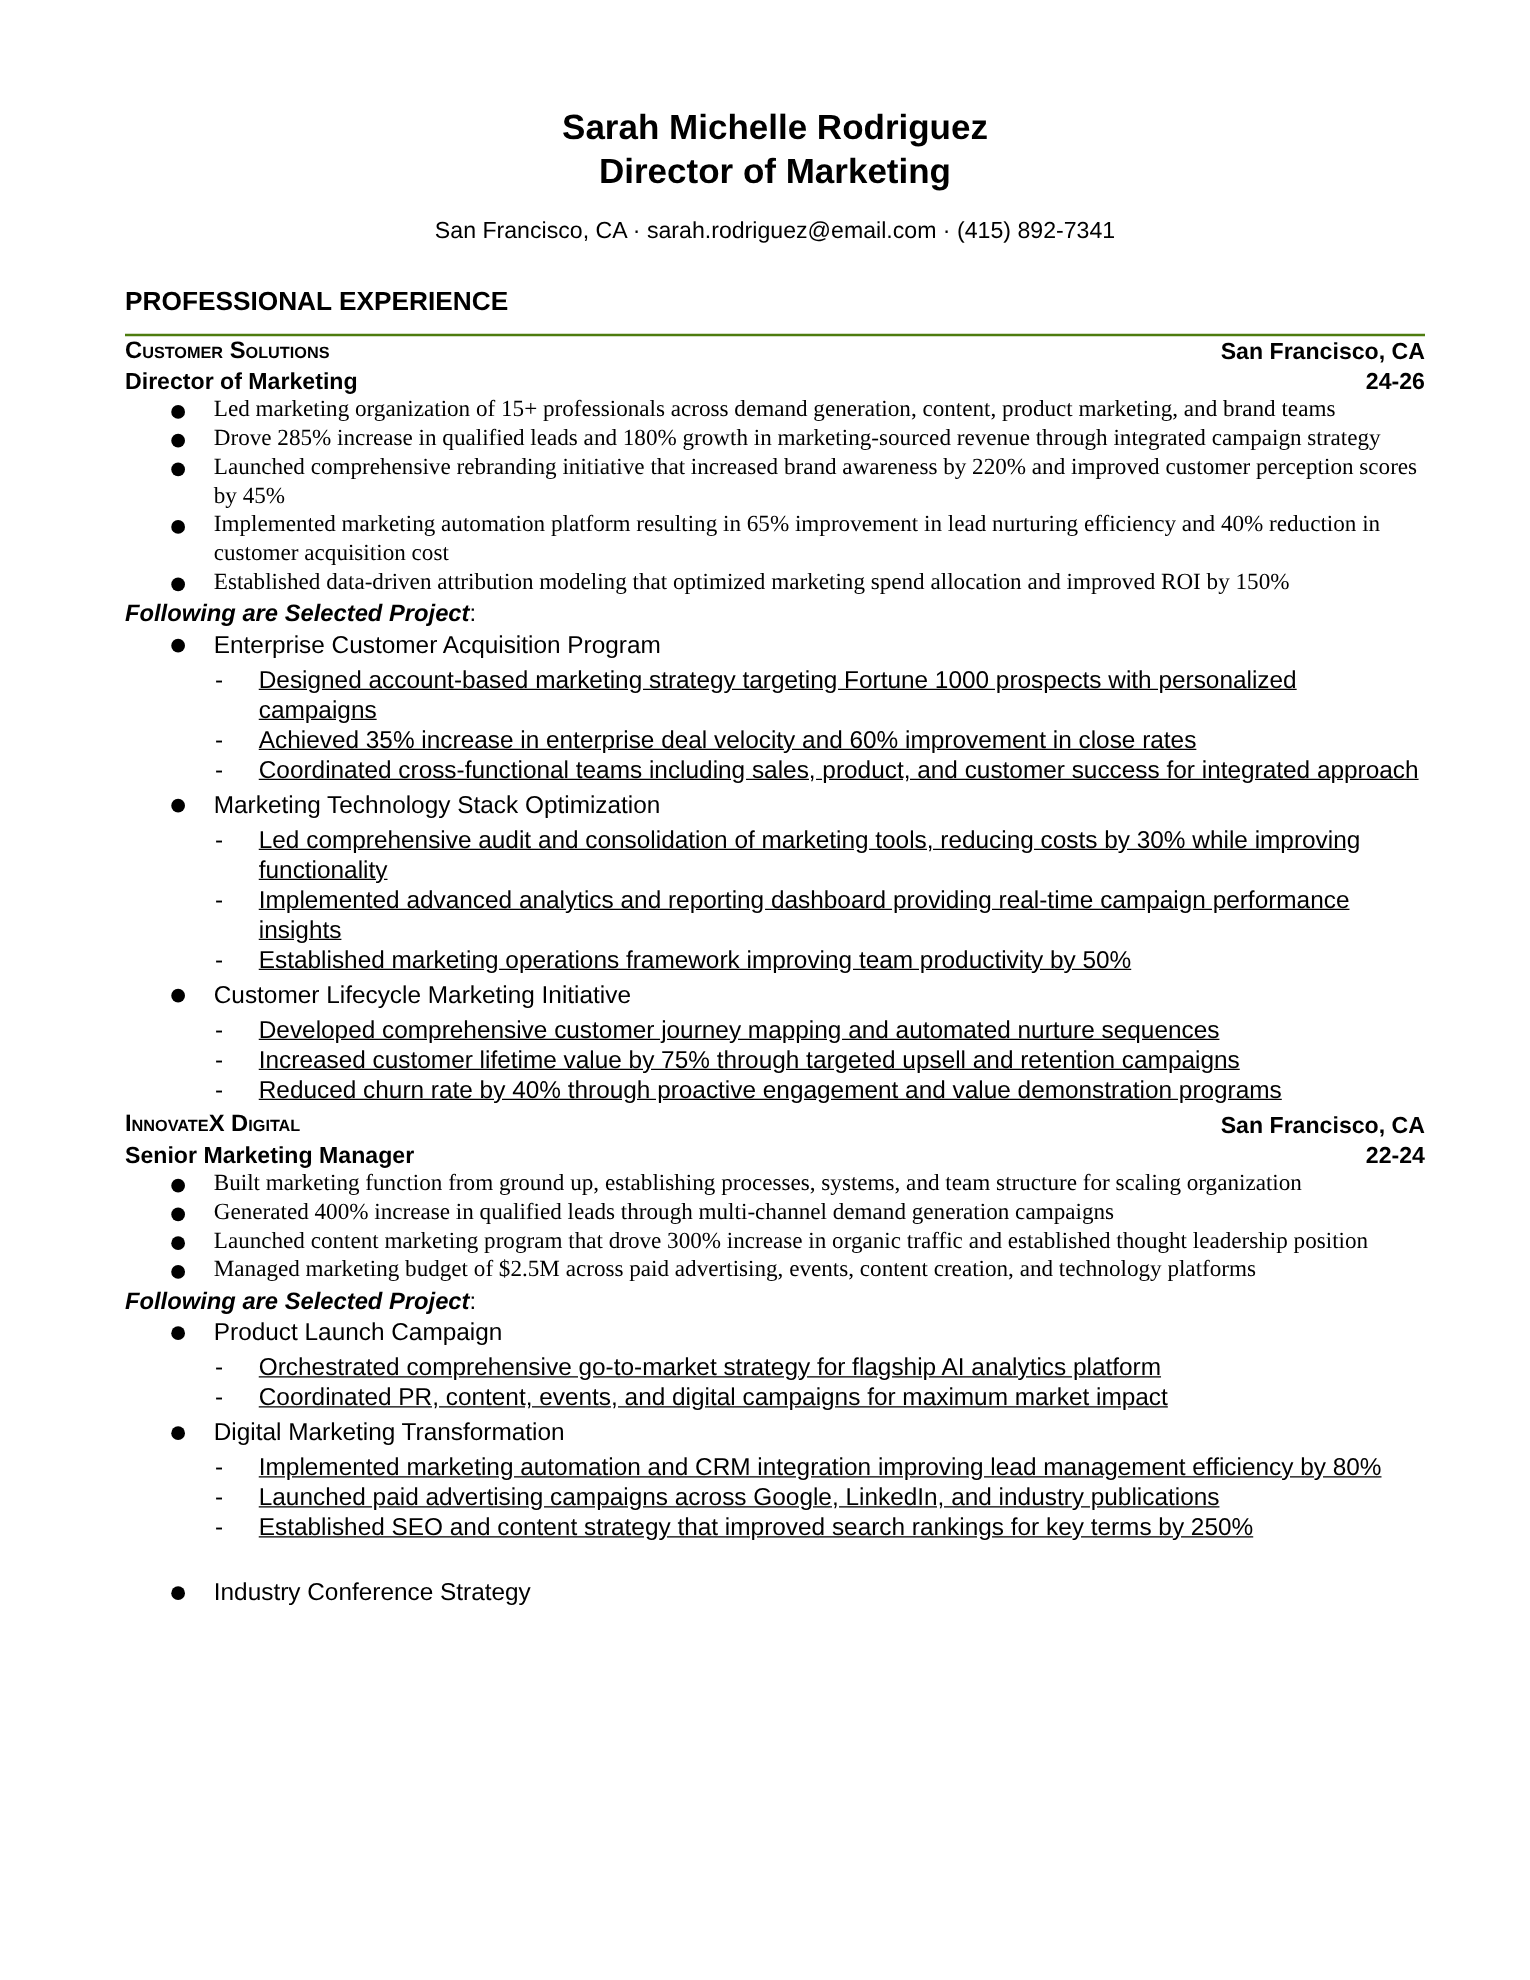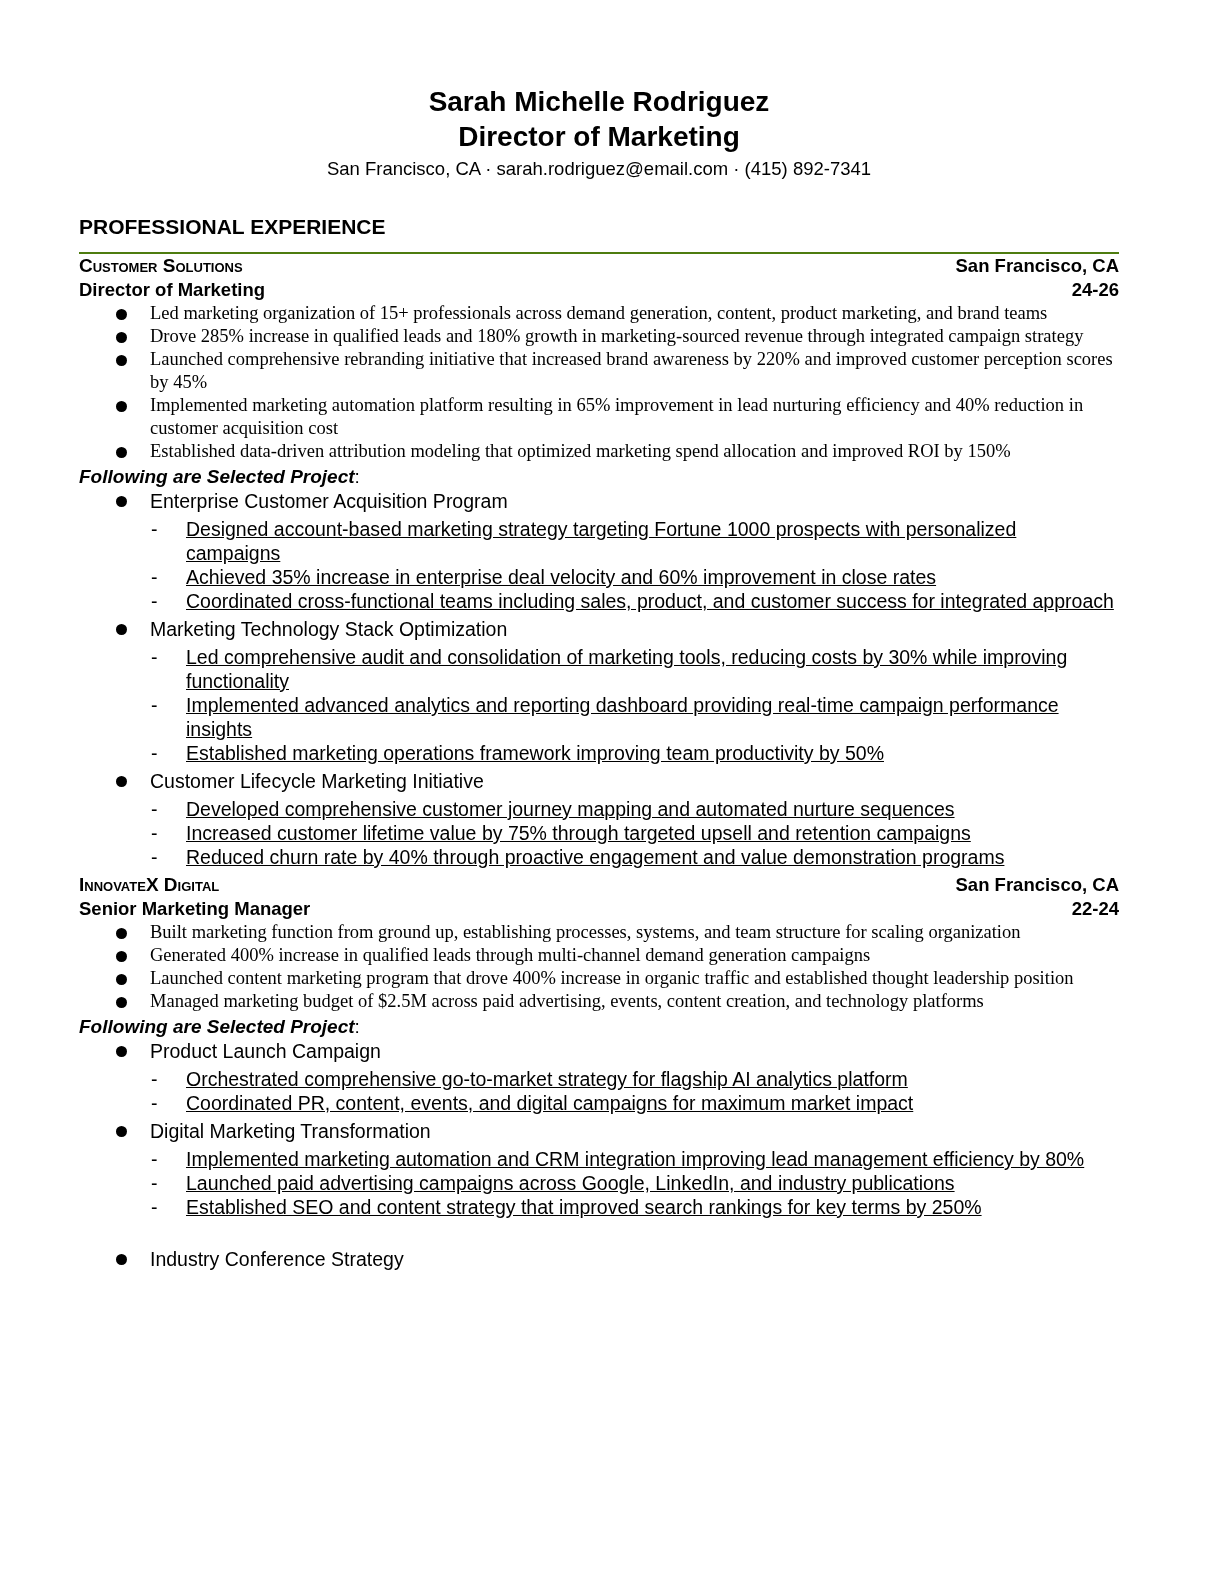--- a/index.html
+++ b/index.html
@@ -1,21 +1,21 @@
 <!DOCTYPE html>
 <html><head>
 <meta charset="utf-8">
 <style>
   html, body { margin: 0; padding: 0; background: #ffffff; }
   body { width: 1224px; height: 1584px; position: relative; font-family: "Liberation Sans", "DejaVu Sans", sans-serif; color: #000; overflow: hidden; }
-  .page { position: absolute; left: 79px; top: 84px; width: 1040px; }
+  .page { position: absolute; left: 100px; top: 84px; width: 1040px; }
   .header { text-align: center; }
   .name { font-size: 28px; font-weight: bold; line-height: 36px; }
   .title { font-size: 28px; font-weight: bold; line-height: 34px; }
-  .contact { font-size: 18.5px; line-height: 26px; margin-top: 2px; }
+  .contact { font-size: 18.5px; line-height: 26px; margin-top: 17px; }
   .section-title { margin-top: 32px; font-size: 21px; font-weight: bold; line-height: 26px; border-bottom: 2px solid #4d7c0f; padding-bottom: 12px; }
   .row { display: flex; justify-content: space-between; font-size: 18.5px; font-weight: bold; line-height: 24px; }
   .company { font-variant: small-caps; font-size: 19px; }
   ul.bullets { list-style: none; margin: 0; padding: 0; font-family: Liberation Serif, serif; }
   ul.bullets > li { position: relative; padding-left: 71px; font-size: 18.5px; line-height: 23px; }
   ul.bullets > li::before { content: ""; position: absolute; left: 37px; top: 7px; width: 11px; height: 11px; border-radius: 50%; background: #000; }
   .proj-head { font-size: 19px; line-height: 24px; margin-top: 2px; }
   .proj-head b { font-style: italic; margin-top: 44px; }
   ul.projects { list-style: none; margin: 0; padding: 0; }
   ul.projects > li { position: relative; padding-left: 71px; font-size: 19.5px; line-height: 24px; }
@@ -87,21 +87,21 @@
       <span class="company">InnovateX Digital</span>
       <span>San Francisco, CA</span>
     </div>
     <div class="row">
       <span>Senior Marketing Manager</span>
       <span>22-24</span>
     </div>
     <ul class="bullets">
       <li>Built marketing function from ground up, establishing processes, systems, and team structure for scaling organization</li>
       <li>Generated 400% increase in qualified leads through multi-channel demand generation campaigns</li>
-      <li>Launched content marketing program that drove 400% increase in organic traffic and established thought leadership position</li>
+      <li>Launched content marketing program that drove 300% increase in organic traffic and established thought leadership position</li>
       <li>Managed marketing budget of $2.5M across paid advertising, events, content creation, and technology platforms</li>
     </ul>
     <div class="proj-head"><b>Following are Selected Project</b>:</div>
     <ul class="projects">
       <li>
         <span>Product Launch Campaign</span>
         <ul class="subs">
           <li>Orchestrated comprehensive go-to-market strategy for flagship AI analytics platform</li>
           <li>Coordinated PR, content, events, and digital campaigns for maximum market impact</li>
         </ul>

